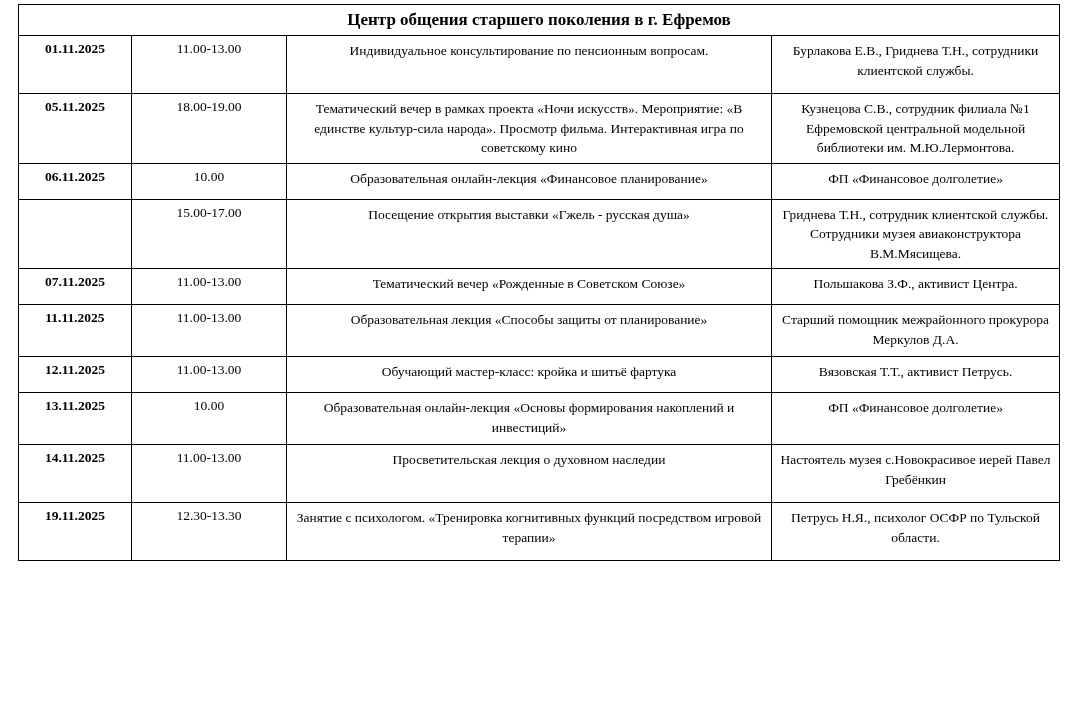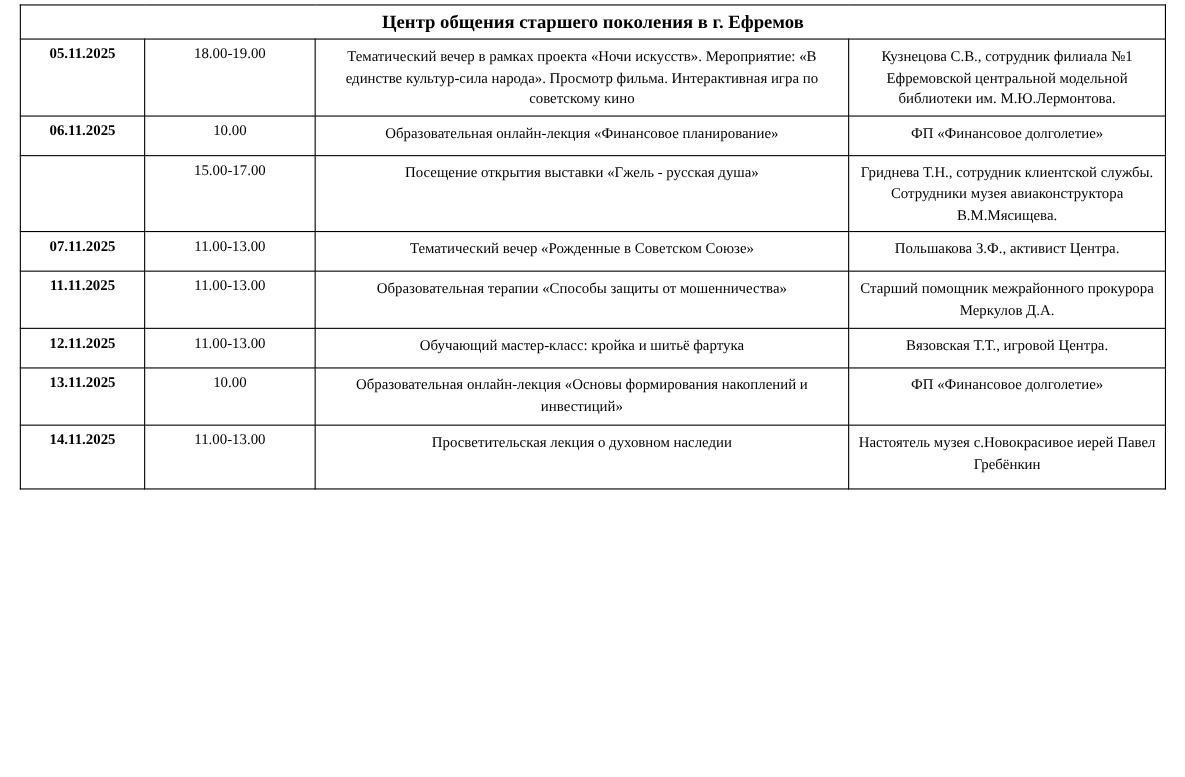--- a/index.html
+++ b/index.html
@@ -78,20 +78,26 @@
       <col class="col-date">
       <col class="col-time">
       <col class="col-event">
       <col class="col-resp">
     </colgroup>
     <tbody>
       <tr>
         <td class="title-cell" colspan="4">Центр общения старшего поколения в г. Ефремов</td>
       </tr>
 
+      <tr class="h-tall">
+        <td class="cell-date">01.11.2025</td>
+        <td class="cell-time">11.00-13.00</td>
+        <td class="cell-event">Индивидуальное консультирование по пенсионным  вопросам.</td>
+        <td class="cell-resp">Бурлакова Е.В., Гриднева Т.Н., сотрудники клиентской службы.</td>
+      </tr>
 
       <tr class="h-xtall">
         <td class="cell-date">05.11.2025</td>
         <td class="cell-time">18.00-19.00</td>
         <td class="cell-event">Тематический вечер в рамках проекта  «Ночи искусств». Мероприятие: «В единстве культур-сила народа». Просмотр фильма. Интерактивная игра по советскому кино</td>
         <td class="cell-resp">Кузнецова С.В., сотрудник филиала №1 Ефремовской центральной модельной библиотеки им. М.Ю.Лермонтова.</td>
       </tr>
 
       <tr class="h-short">
         <td class="cell-date">06.11.2025</td>
@@ -110,41 +116,47 @@
       <tr class="h-short">
         <td class="cell-date">07.11.2025</td>
         <td class="cell-time">11.00-13.00</td>
         <td class="cell-event">Тематический вечер «Рожденные в Советском Союзе»</td>
         <td class="cell-resp">Польшакова З.Ф., активист Центра.</td>
       </tr>
 
       <tr class="h-mid">
         <td class="cell-date">11.11.2025</td>
         <td class="cell-time">11.00-13.00</td>
-        <td class="cell-event">Образовательная терапии «Способы защиты от мошенничества»</td>
+        <td class="cell-event">Образовательная лекция «Способы защиты от планирование»</td>
         <td class="cell-resp">Старший помощник межрайонного прокурора  Меркулов Д.А.</td>
       </tr>
 
       <tr class="h-short">
         <td class="cell-date">12.11.2025</td>
         <td class="cell-time">11.00-13.00</td>
         <td class="cell-event">Обучающий мастер-класс: кройка и шитьё  фартука</td>
-        <td class="cell-resp">Вязовская Т.Т., игровой Центра.</td>
+        <td class="cell-resp">Вязовская Т.Т., активист Петрусь.</td>
       </tr>
 
       <tr class="h-mid">
         <td class="cell-date">13.11.2025</td>
         <td class="cell-time">10.00</td>
         <td class="cell-event">Образовательная онлайн-лекция  «Основы формирования накоплений и инвестиций»</td>
         <td class="cell-resp">ФП «Финансовое долголетие»</td>
       </tr>
 
       <tr class="h-tall">
         <td class="cell-date">14.11.2025</td>
         <td class="cell-time">11.00-13.00</td>
         <td class="cell-event">Просветительская лекция о духовном наследии</td>
         <td class="cell-resp">Настоятель музея с.Новокрасивое иерей Павел Гребёнкин</td>
       </tr>
 
 
+      <tr class="h-tall">
+        <td class="cell-date">19.11.2025</td>
+        <td class="cell-time">12.30-13.30</td>
+        <td class="cell-event">Занятие с психологом. «Тренировка когнитивных функций посредством игровой терапии»</td>
+        <td class="cell-resp">Петрусь Н.Я., психолог ОСФР по Тульской области.</td>
+      </tr>
     </tbody>
   </table>
 </div>
 
 </body></html>

